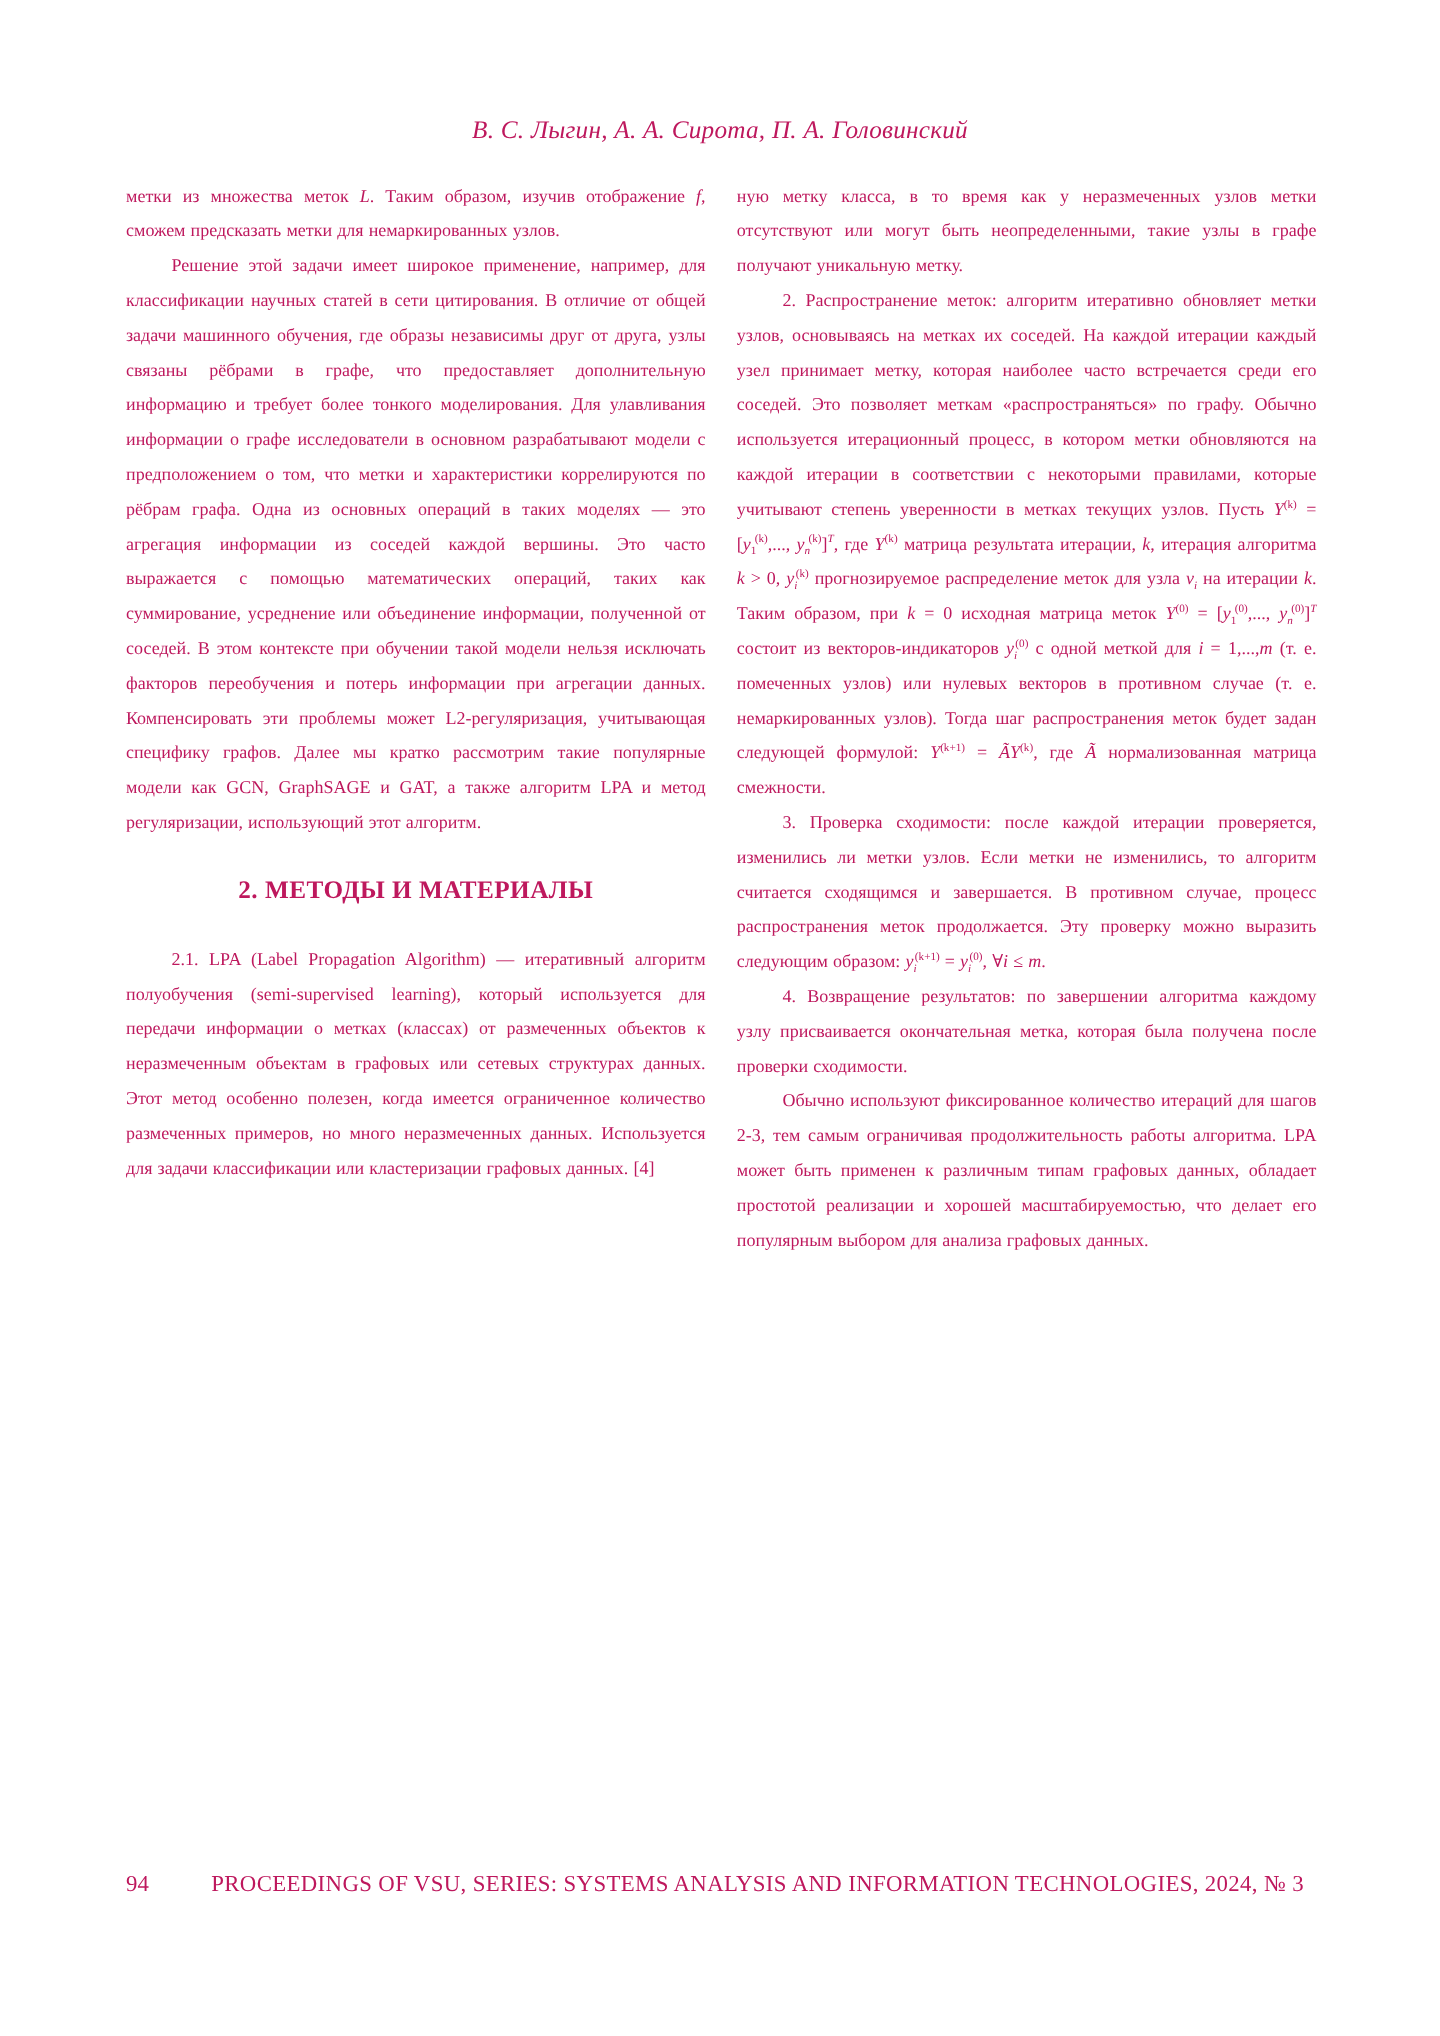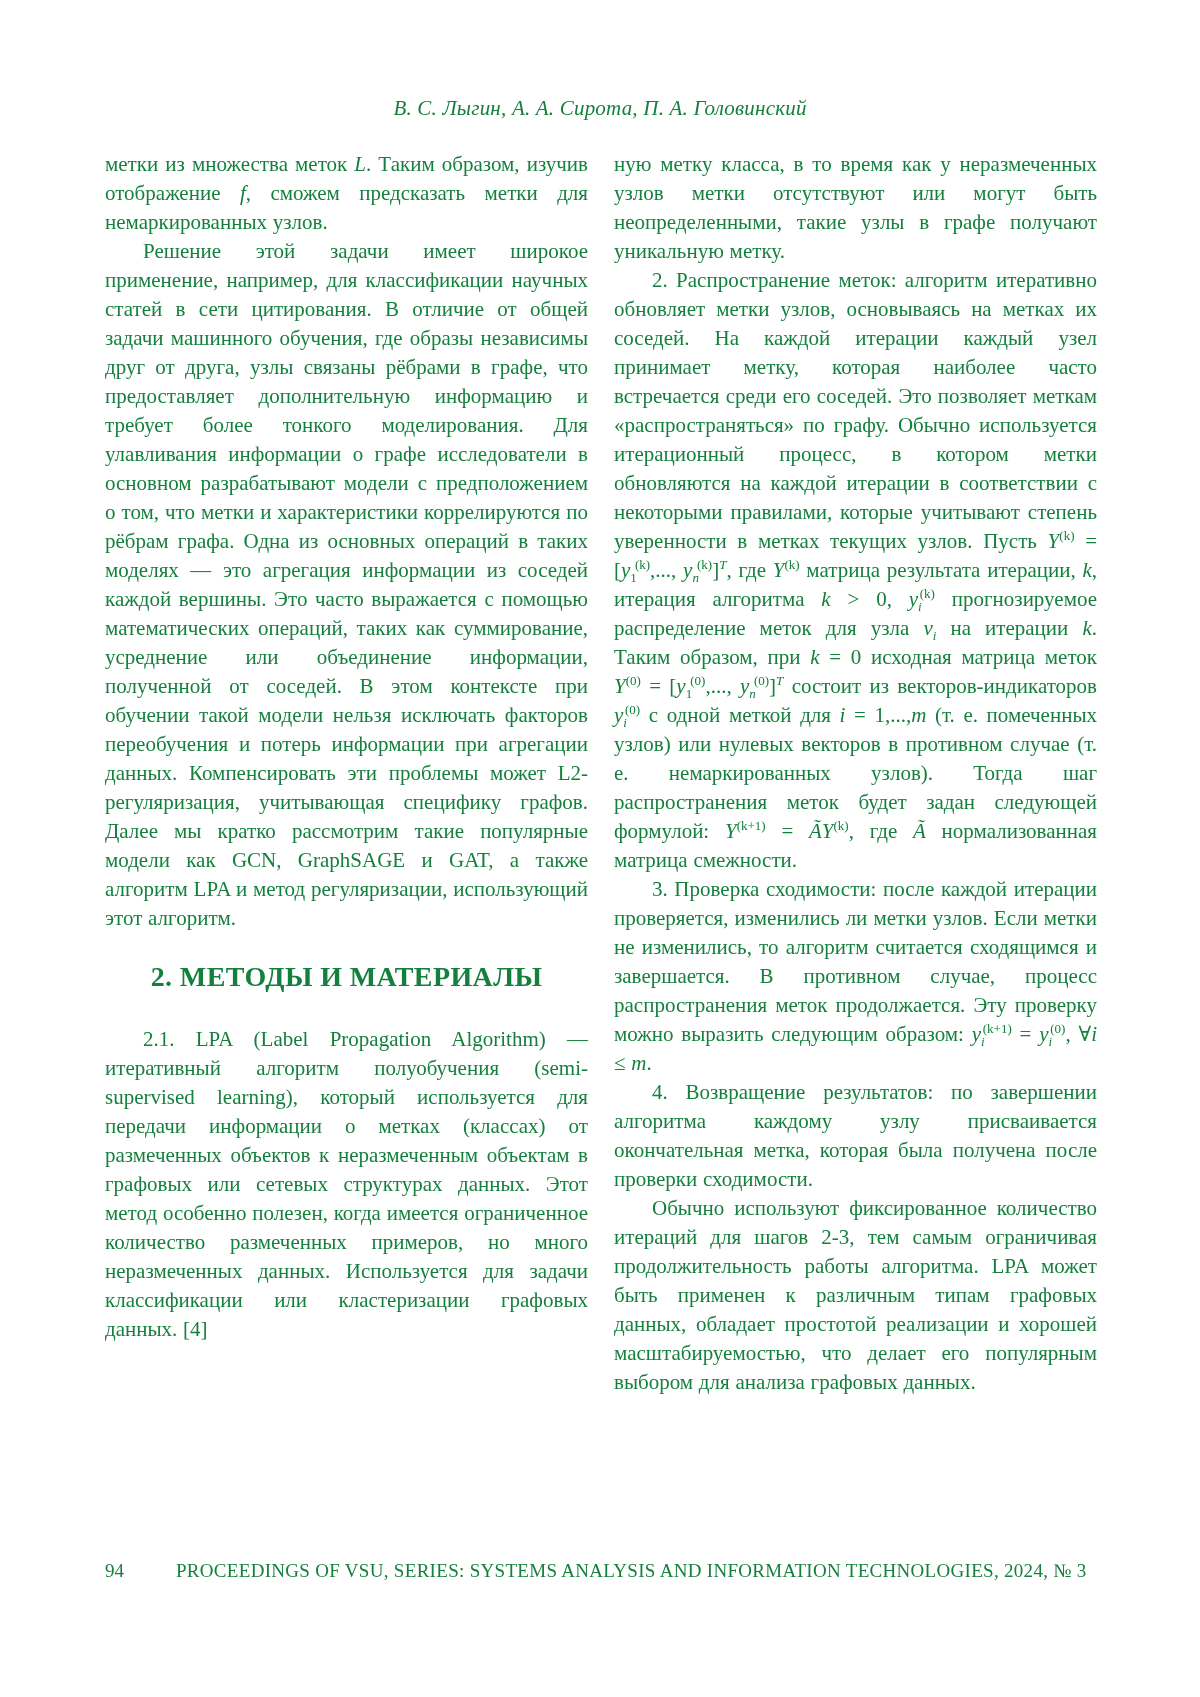--- a/index.html
+++ b/index.html
@@ -2,21 +2,21 @@
 <html lang="ru"><head>
 <meta charset="utf-8">
 <style>
   html, body { margin: 0; padding: 0; background: #ffffff; }
   .page {
     position: relative;
     width: 1200px;
     height: 1697px;
     background: #ffffff;
     font-family: "Liberation Serif", "DejaVu Serif", serif;
-    color: #15803d;
+    color: #be185d;
     overflow: hidden;
   }
   .authors {
     position: absolute;
     top: 96px;
     left: 0;
     width: 100%;
     text-align: center;
     font-style: italic;
     font-size: 21px;
@@ -26,29 +26,29 @@
     position: absolute;
     top: 150px;
     left: 105px;
     width: 992px;
     display: flex;
     gap: 26px;
   }
   .col { width: 483px; }
   .para {
     margin: 0;
-    font-size: 21px;
+    font-size: 15px;
     line-height: 29px;
     text-align: justify;
     word-spacing: 0.5px;
   }
   .para.indent { text-indent: 38px; }
   .section-heading {
     margin: 28px 0 32px 0;
-    font-size: 28px;
+    font-size: 21px;
     font-weight: bold;
     text-align: center;
     letter-spacing: 0.4px;
   }
   .it { font-style: italic; }
   .sup { font-size: 62%; vertical-align: super; line-height: 0; }
   .sub { font-size: 62%; vertical-align: sub; line-height: 0; }
   .sub + .sup { margin-left: -0.15em; }
   .footer {
     position: absolute;

